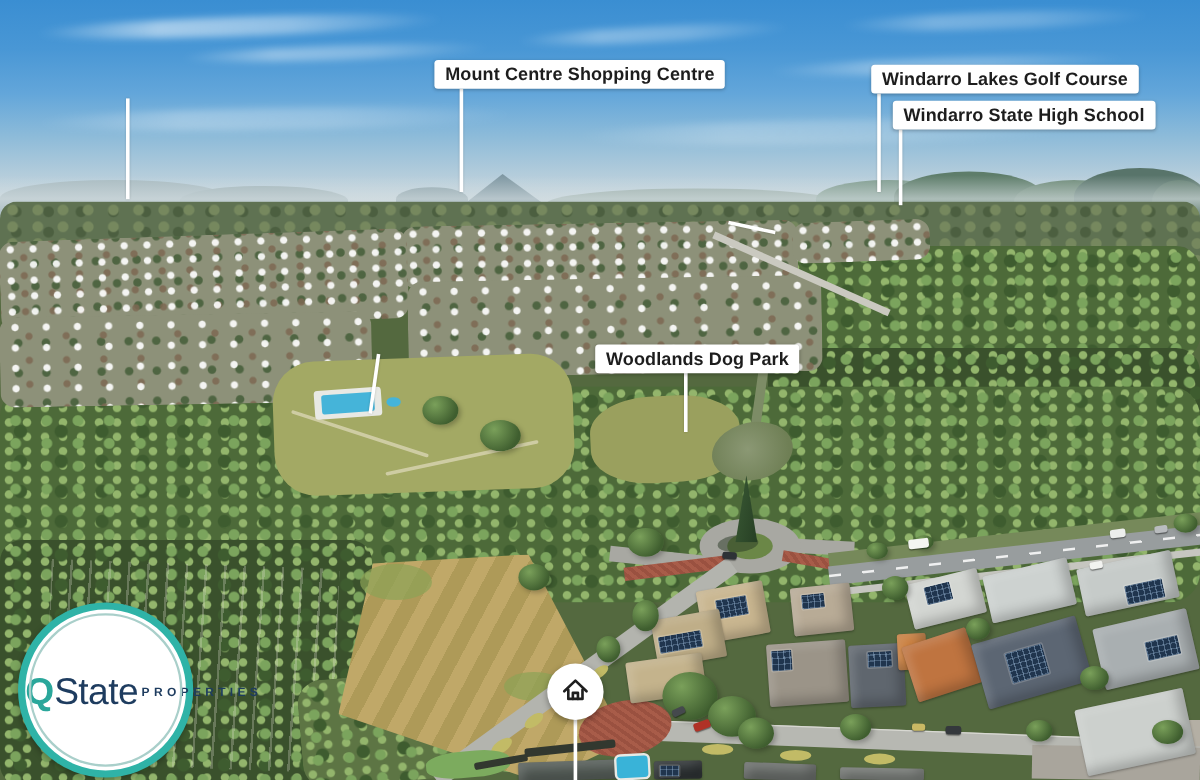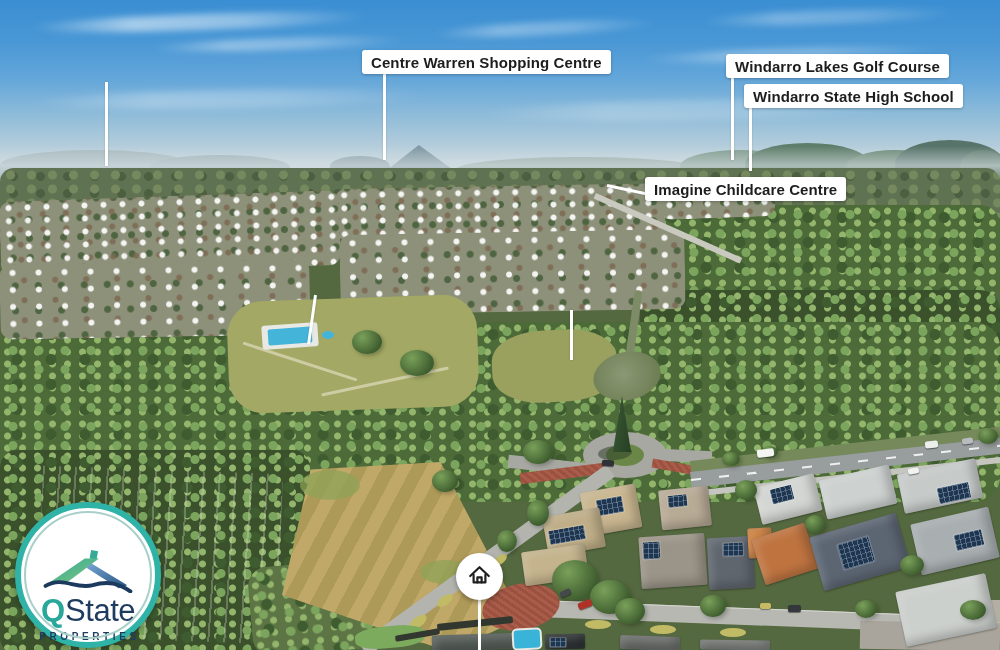--- a/index.html
+++ b/index.html
@@ -58,21 +58,21 @@
        box-shadow:0 1px 3px rgba(0,0,0,.25);z-index:40;}
   .pointer{position:absolute;width:3px;background:#ffffff;box-shadow:0 0 2px rgba(0,0,0,.2);z-index:35;}
   .pointer.h{height:3px;width:auto;}
   .marker-circle{position:absolute;left:456px;top:553px;width:47px;height:47px;border-radius:50%;
        background:#fff;box-shadow:0 2px 5px rgba(0,0,0,.35);display:flex;align-items:center;
        justify-content:center;z-index:45;}
   .marker-line{position:absolute;left:478px;top:599px;width:3px;height:51px;background:#fff;z-index:44;}
 
   .logo{position:absolute;left:15px;top:502px;width:146px;height:146px;border-radius:50%;
        background:#fff;border:6px solid #2fb3a7;box-shadow:0 2px 6px rgba(0,0,0,.3);
-       display:flex;flex-direction:column;align-items:center;justify-content:flex-end;z-index:50;}
+       display:flex;flex-direction:row;align-items:center;justify-content:flex-start;z-index:50;}
   .logo-ring{position:absolute;inset:3px;border:2px solid #a9cfca;border-radius:50%;}
   .logo-text{line-height:1;margin-top:2px;}
   .lq{font-size:31px;font-weight:700;color:#2aa79b;}
   .ls{font-size:31px;font-weight:400;color:#1e3c5f;letter-spacing:-.5px;}
   .logo-sub{font-size:10px;font-weight:700;color:#1e3c5f;letter-spacing:3.6px;margin-top:5px;margin-left:3px;}
 </style>
 </head>
 <body>
 
 <div class="stage">
@@ -216,24 +216,24 @@
   <div class="abs car" style="left:757px;top:449px;width:17px;height:8px;background:#f4f5f2;transform:rotate(-7deg)"></div>
   <div class="abs car" style="left:925px;top:441px;width:13px;height:7px;background:#eceeec;transform:rotate(-7deg)"></div>
   <div class="abs car" style="left:962px;top:438px;width:11px;height:6px;background:#b9bcbe;transform:rotate(-7deg)"></div>
   <div class="abs car" style="left:602px;top:460px;width:12px;height:6px;background:#2e3236;transform:rotate(4deg)"></div>
   <div class="abs car" style="left:578px;top:601px;width:14px;height:7px;background:#b03226;transform:rotate(-20deg)"></div>
   <div class="abs car" style="left:560px;top:590px;width:11px;height:6px;background:#45494d;transform:rotate(-25deg)"></div>
   <div class="abs car" style="left:788px;top:605px;width:13px;height:7px;background:#34383c;transform:rotate(1deg)"></div>
   <div class="abs car" style="left:760px;top:603px;width:11px;height:6px;background:#c9b964;transform:rotate(1deg)"></div>
   <div class="abs car" style="left:908px;top:468px;width:11px;height:6px;background:#f2f3f0;transform:rotate(-10deg)"></div>
 
-  <div class="map-label" style="left:362px;top:50px">Centre Warren Shopping Centre</div>
+  <div class="map-label" style="left:362px;top:50px">Mount Centre Shopping Centre</div>
   <div class="map-label" style="left:744px;top:84px">Windarro State High School</div>
   <div class="map-label" style="left:726px;top:54px">Windarro Lakes Golf Course</div>
-  <div class="map-label" style="left:645px;top:177px">Imagine Childcare Centre</div>
+  <div class="map-label" style="left:496px;top:287px">Woodlands Dog Park</div>
 
   <div class="pointer" style="left:105px;top:82px;height:84px"></div>
   <div class="pointer" style="left:383px;top:74px;height:86px"></div>
   <div class="pointer" style="left:731px;top:78px;height:82px"></div>
   <div class="pointer" style="left:749px;top:108px;height:63px"></div>
   <div class="pointer h" style="left:607px;top:184px;width:40px;transform:rotate(12deg);transform-origin:left center"></div>
   <div class="pointer" style="left:314px;top:295px;height:50px;transform:rotate(8deg);transform-origin:top center"></div>
   <div class="pointer" style="left:570px;top:310px;height:50px"></div>
 
   <div class="marker-line"></div>

